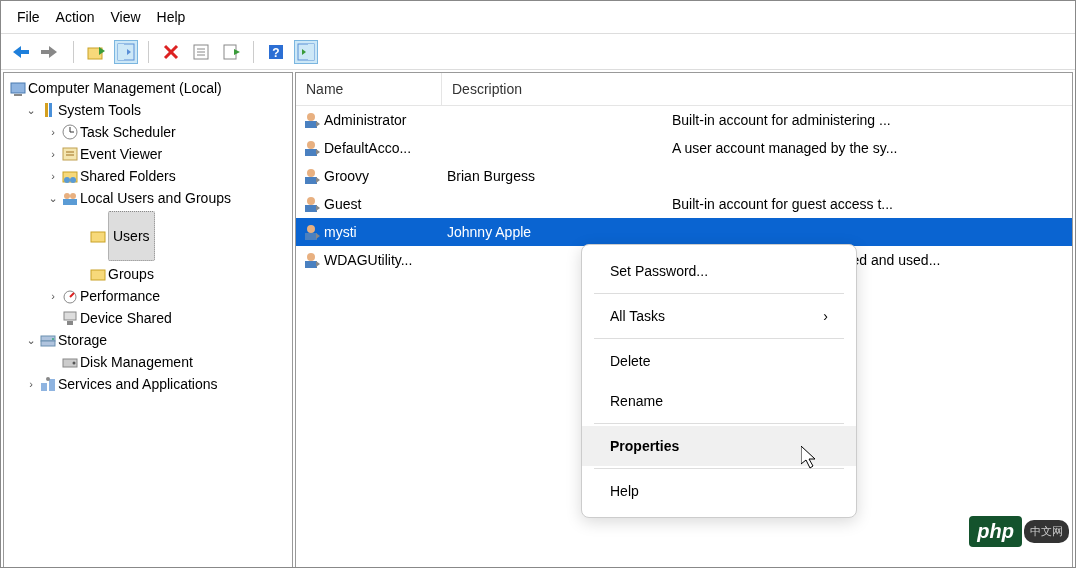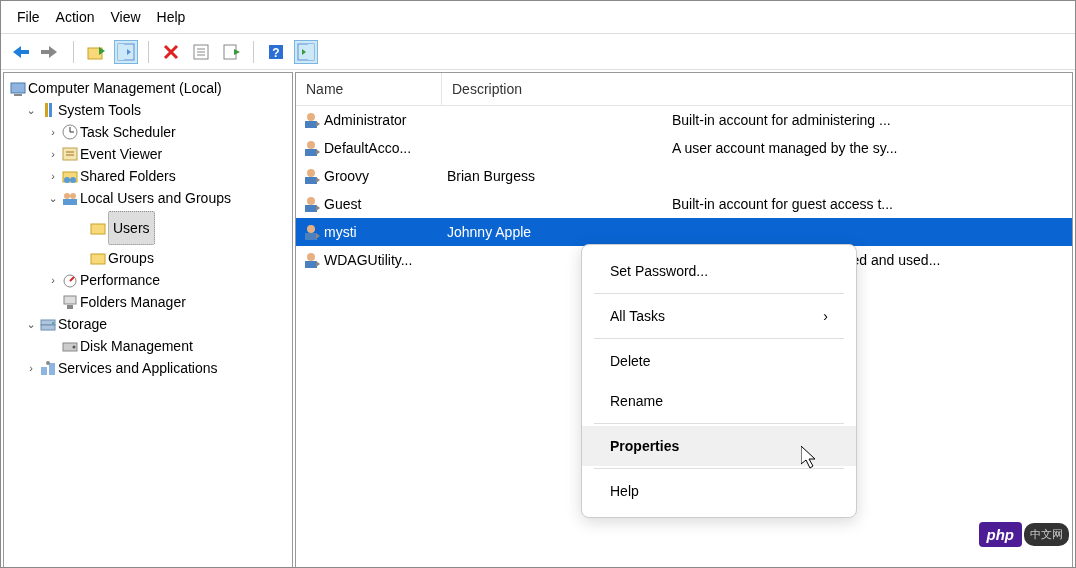--- a/index.html
+++ b/index.html
@@ -75,21 +75,21 @@
 }
 .tree-item .icon {
   width: 20px;
   display: inline-flex;
   align-items: center;
   justify-content: center;
 }
 .tree-item.selected .label {
   background: #ddd;
   border: 1px dotted #888;
-  padding: 8px 4px;
+  padding: 16px 4px;
   border-radius: 2px;
 }
 .indent-0 { padding-left: 4px; }
 .indent-1 { padding-left: 20px; }
 .indent-2 { padding-left: 42px; }
 .indent-3 { padding-left: 70px; }
 .list-panel {
   flex: 1;
   border: 1px solid #999;
   margin: 2px 2px 2px 0;
@@ -165,27 +165,27 @@
 .watermark {
   position: absolute;
   right: 6px;
   bottom: 20px;
   display: flex;
   align-items: center;
   gap: 2px;
   z-index: 5;
 }
 .wm-badge {
-  background: #4c1d95;
+  background: #14532d;
   color: #fff;
   font-weight: 700;
   padding: 4px 8px;
   border-radius: 4px;
   font-style: italic;
-  font-size: 15px;
+  font-size: 20px;
 }
 .wm-text {
   background: #333;
   color: #ccc;
   padding: 4px 6px;
   font-size: 11px;
   border-radius: 10px;
 }
 svg { display: block; }
 </style>
@@ -357,21 +357,21 @@
       <span class="label">Performance</span>
     </div>
     <div class="tree-item indent-2">
       <span class="toggle" style="width:14px"></span>
       <span class="icon">
           <svg width="18" height="18">
             <rect x="3" y="3" width="12" height="8" fill="#ddd" stroke="#888"></rect>
             <rect x="6" y="12" width="6" height="4" fill="#888"></rect>
           </svg>
         </span>
-      <span class="label">Folders Manager</span>
+      <span class="label">Device Shared</span>
     </div>
     <div class="tree-item indent-1">
       <span class="toggle">⌄</span>
       <span class="icon">
           <svg width="18" height="18">
             <rect x="2" y="5" width="14" height="5" fill="#b0c4de" stroke="#6a8fb0"></rect>
             <rect x="2" y="10" width="14" height="5" fill="#b0c4de" stroke="#6a8fb0"></rect>
             <circle cx="14" cy="8" r="1" fill="#3a7"></circle>
           </svg>
         </span>

